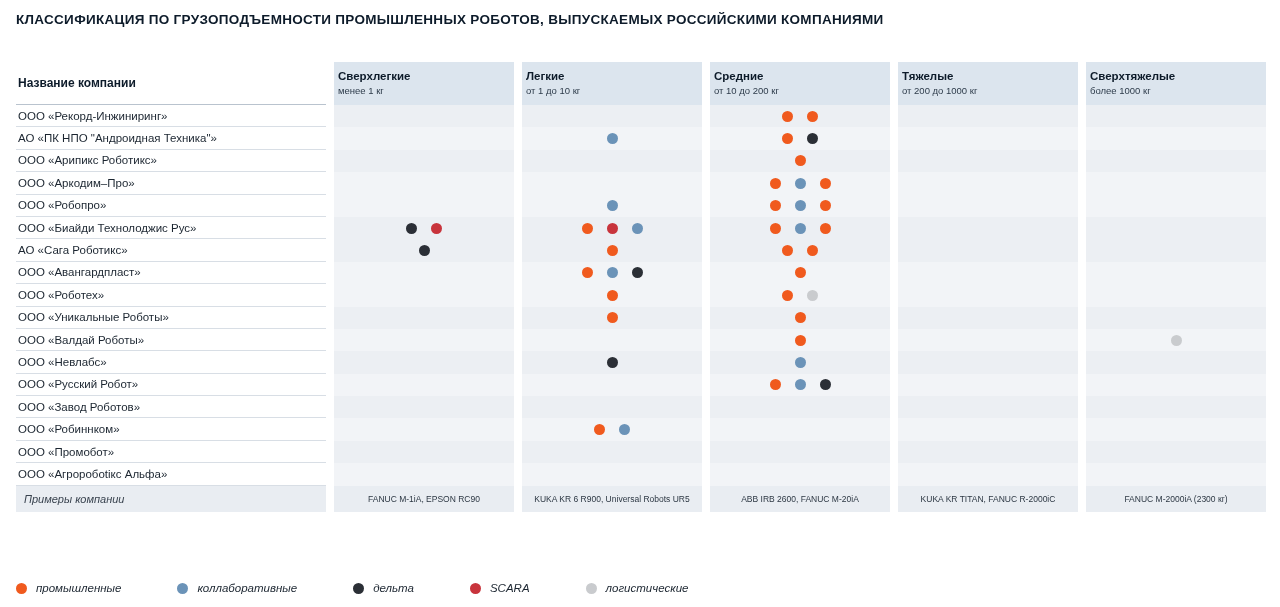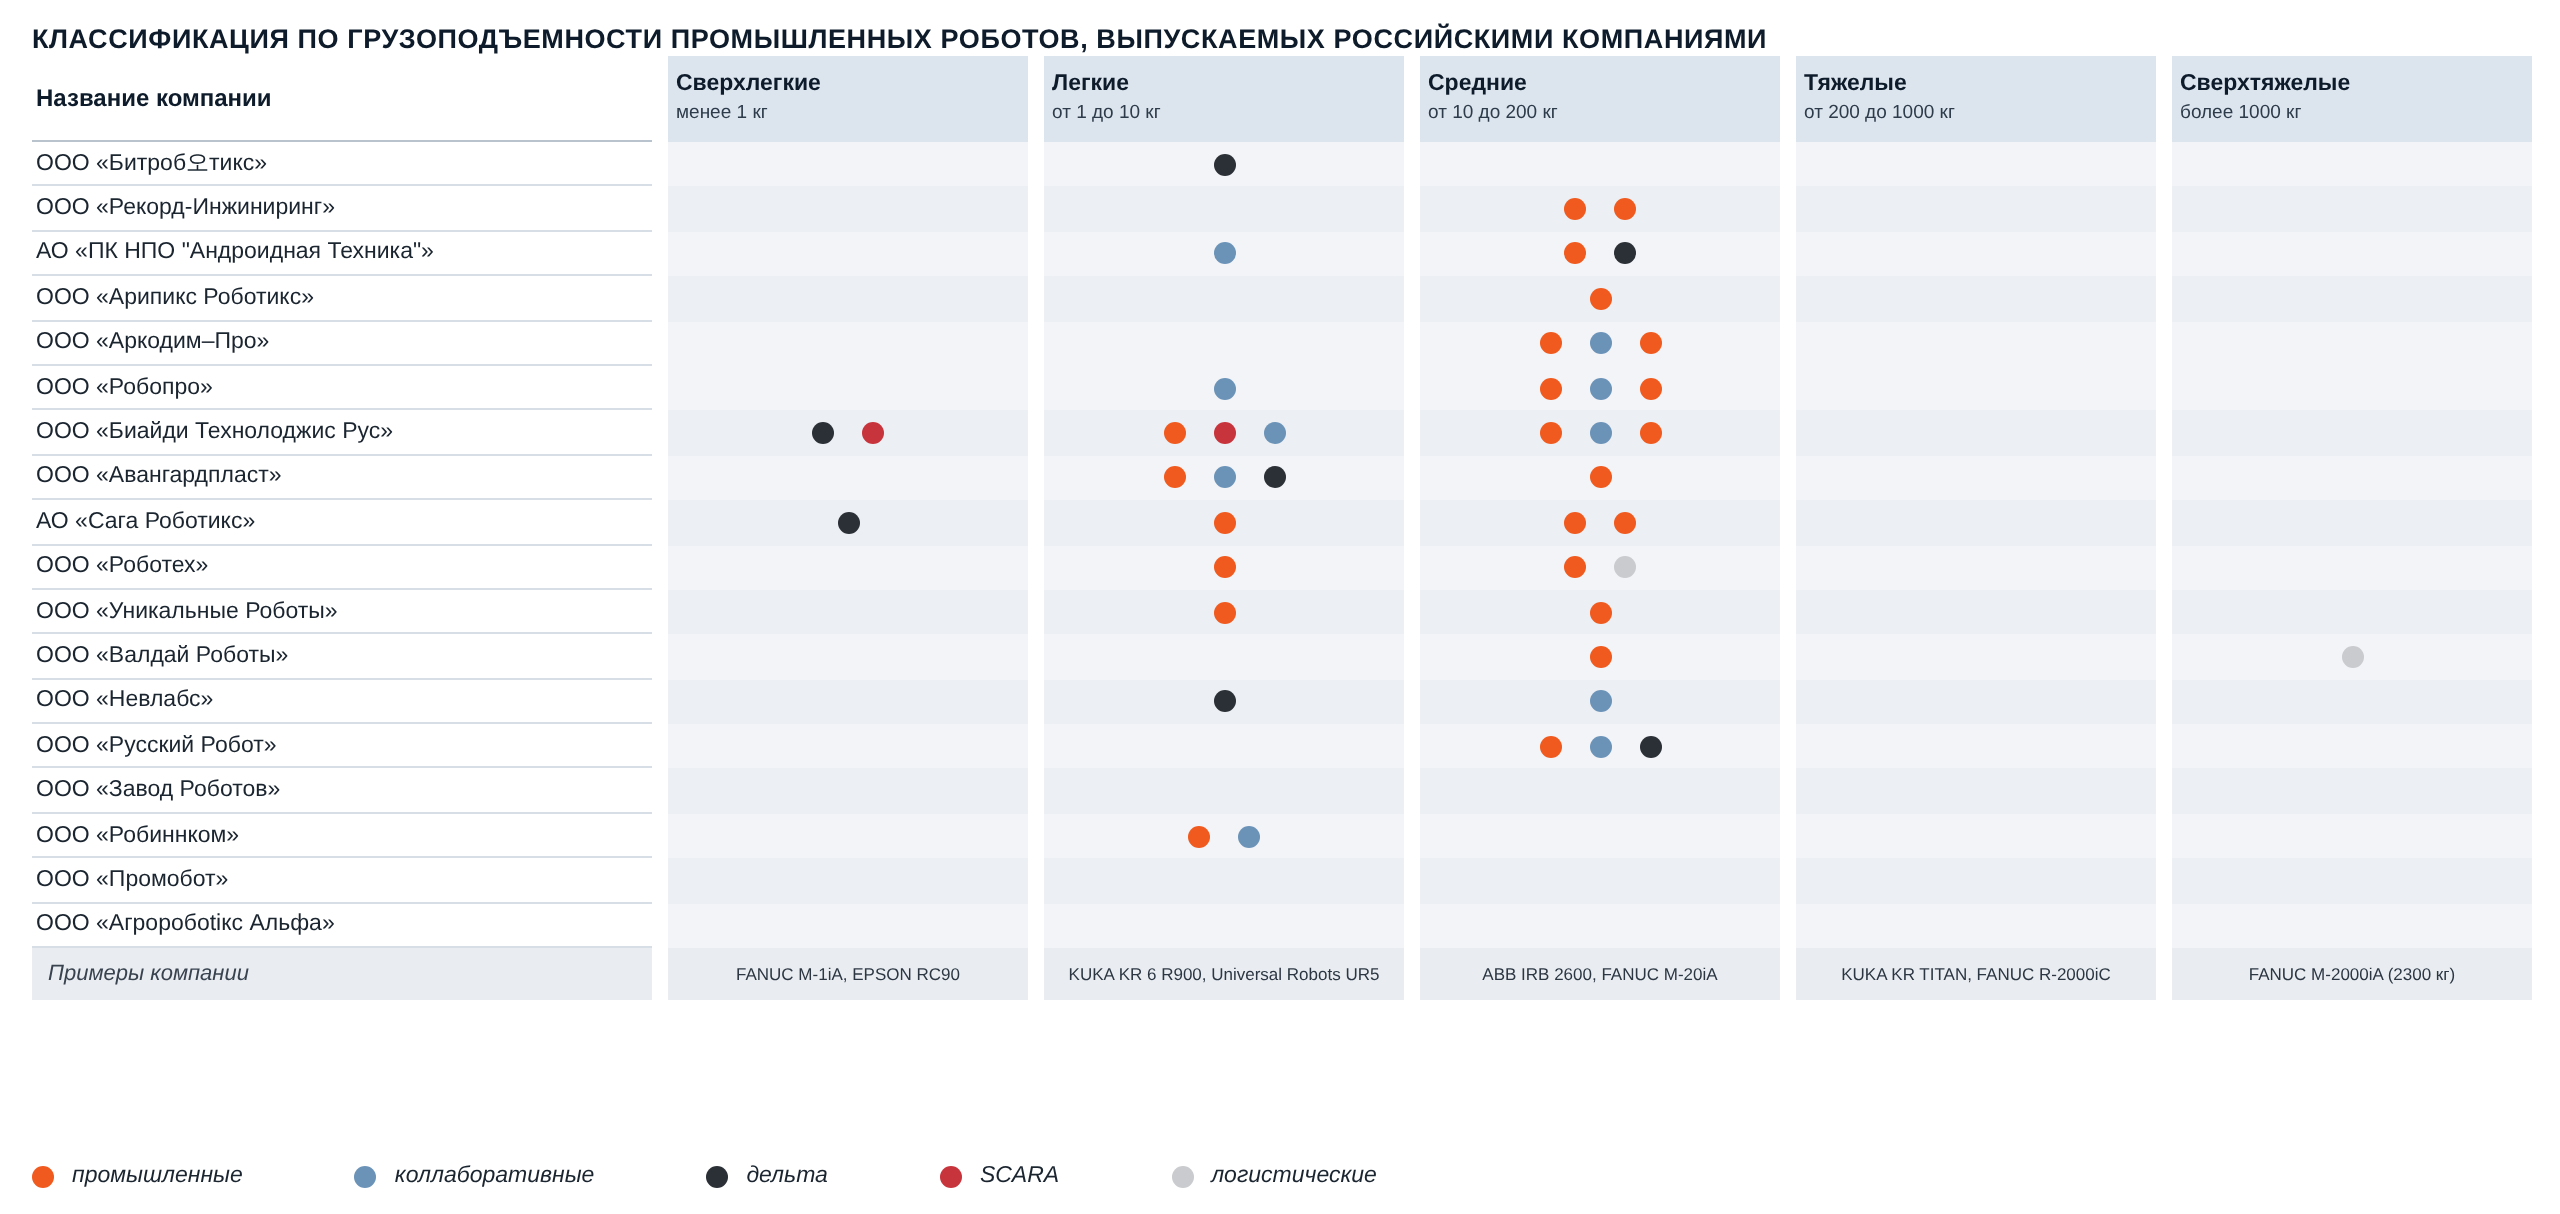--- a/index.html
+++ b/index.html
@@ -20,21 +20,21 @@
     position: absolute;
     left: 16px; top: 12px;
     font-size: 13.5px;
     font-weight: bold;
     letter-spacing: 0.3px;
     color: #0d1b2a;
     white-space: nowrap;
   }
   .grid {
     position: absolute;
-    left: 16px; top: 28px;
+    left: 16px; top: 62px;
     width: 1250px;
   }
   table.matrix {
     border-collapse: separate;
     border-spacing: 0;
     width: 1250px;
     table-layout: fixed;
   }
   
   col.c-name  { width: 310px; }
@@ -202,37 +202,20 @@
             </th>
             <th class="gap-head"></th>
             <th class="cat-head">
               <span class="cat-title">Сверхтяжелые</span>
               <span class="cat-sub">более 1000 кг</span>
             </th>
           </tr>
       </thead>
       <tbody id="matrix-body">
           <tr>
-            <td class="name-cell">ООО «Битроб오тикс»</td>
-            <td class="gap-cell"></td>
-            <td class="cell band-a"></td>
-            <td class="gap-cell"></td>
-            <td class="cell band-a">
-              <div class="dots">
-                <span class="dot" style="background: rgb(43, 47, 54);"></span>
-              </div>
-            </td>
-            <td class="gap-cell"></td>
-            <td class="cell band-a"></td>
-            <td class="gap-cell"></td>
-            <td class="cell band-a"></td>
-            <td class="gap-cell"></td>
-            <td class="cell band-a"></td>
-          </tr>
-          <tr>
             <td class="name-cell">ООО «Рекорд-Инжиниринг»</td>
             <td class="gap-cell"></td>
             <td class="cell band-b"></td>
             <td class="gap-cell"></td>
             <td class="cell band-b"></td>
             <td class="gap-cell"></td>
             <td class="cell band-b">
               <div class="dots">
                 <span class="dot" style="background: rgb(240, 90, 30);"></span>
                 <span class="dot" style="background: rgb(240, 90, 30);"></span>
@@ -348,20 +331,46 @@
                 <span class="dot" style="background: rgb(107, 147, 184);"></span>
                 <span class="dot" style="background: rgb(240, 90, 30);"></span>
               </div>
             </td>
             <td class="gap-cell"></td>
             <td class="cell band-b"></td>
             <td class="gap-cell"></td>
             <td class="cell band-b"></td>
           </tr>
           <tr>
+            <td class="name-cell">АО «Сага Роботикс»</td>
+            <td class="gap-cell"></td>
+            <td class="cell band-b">
+              <div class="dots">
+                <span class="dot" style="background: rgb(43, 47, 54);"></span>
+              </div>
+            </td>
+            <td class="gap-cell"></td>
+            <td class="cell band-b">
+              <div class="dots">
+                <span class="dot" style="background: rgb(240, 90, 30);"></span>
+              </div>
+            </td>
+            <td class="gap-cell"></td>
+            <td class="cell band-b">
+              <div class="dots">
+                <span class="dot" style="background: rgb(240, 90, 30);"></span>
+                <span class="dot" style="background: rgb(240, 90, 30);"></span>
+              </div>
+            </td>
+            <td class="gap-cell"></td>
+            <td class="cell band-b"></td>
+            <td class="gap-cell"></td>
+            <td class="cell band-b"></td>
+          </tr>
+          <tr>
             <td class="name-cell">ООО «Авангардпласт»</td>
             <td class="gap-cell"></td>
             <td class="cell band-a"></td>
             <td class="gap-cell"></td>
             <td class="cell band-a">
               <div class="dots">
                 <span class="dot" style="background: rgb(240, 90, 30);"></span>
                 <span class="dot" style="background: rgb(107, 147, 184);"></span>
                 <span class="dot" style="background: rgb(43, 47, 54);"></span>
               </div>
@@ -369,46 +378,20 @@
             <td class="gap-cell"></td>
             <td class="cell band-a">
               <div class="dots">
                 <span class="dot" style="background: rgb(240, 90, 30);"></span>
               </div>
             </td>
             <td class="gap-cell"></td>
             <td class="cell band-a"></td>
             <td class="gap-cell"></td>
             <td class="cell band-a"></td>
-          </tr>
-          <tr>
-            <td class="name-cell">АО «Сага Роботикс»</td>
-            <td class="gap-cell"></td>
-            <td class="cell band-b">
-              <div class="dots">
-                <span class="dot" style="background: rgb(43, 47, 54);"></span>
-              </div>
-            </td>
-            <td class="gap-cell"></td>
-            <td class="cell band-b">
-              <div class="dots">
-                <span class="dot" style="background: rgb(240, 90, 30);"></span>
-              </div>
-            </td>
-            <td class="gap-cell"></td>
-            <td class="cell band-b">
-              <div class="dots">
-                <span class="dot" style="background: rgb(240, 90, 30);"></span>
-                <span class="dot" style="background: rgb(240, 90, 30);"></span>
-              </div>
-            </td>
-            <td class="gap-cell"></td>
-            <td class="cell band-b"></td>
-            <td class="gap-cell"></td>
-            <td class="cell band-b"></td>
           </tr>
           <tr>
             <td class="name-cell">ООО «Роботех»</td>
             <td class="gap-cell"></td>
             <td class="cell band-a"></td>
             <td class="gap-cell"></td>
             <td class="cell band-a">
               <div class="dots">
                 <span class="dot" style="background: rgb(240, 90, 30);"></span>
               </div>

